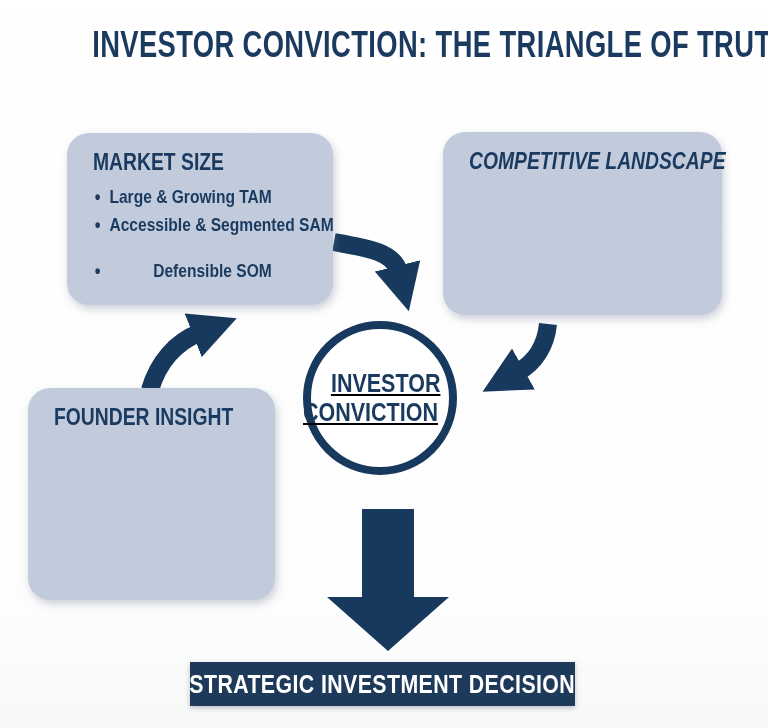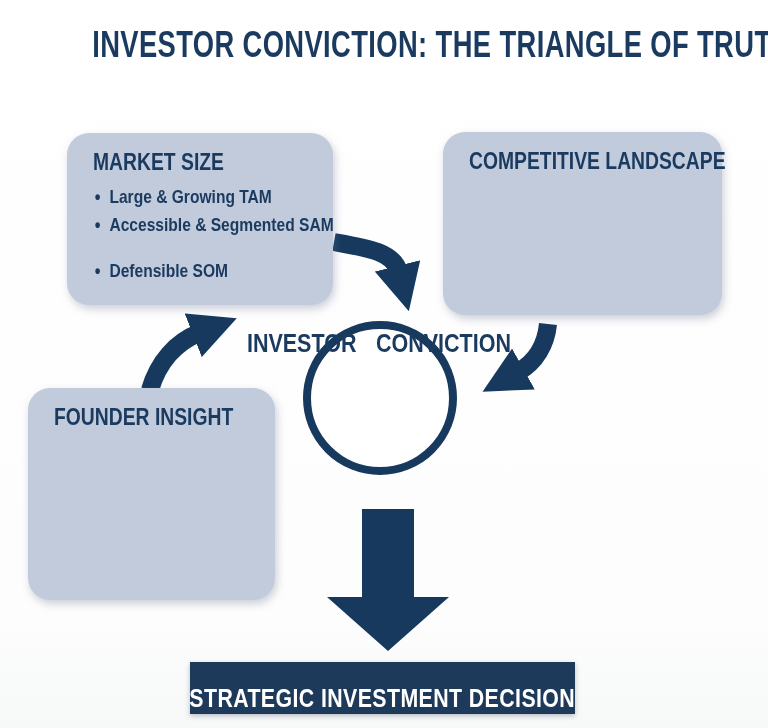--- a/index.html
+++ b/index.html
@@ -41,32 +41,32 @@
   
   .box {
     position: absolute;
     background: #c1cbdc;
     border-radius: 22px;
     box-shadow: 2px 4px 9px rgba(110, 120, 145, 0.35);
     padding: 16px 22px 14px 26px;
     color: #1b3a5f;
   }
   .box-market       { left: 56px;  top: 133px; width: 266px; height: 172px; margin-left: 11px; }
-  .box-competitive  { left: 443px; top: 132px; width: 279px; height: 183px; }
+  .box-competitive  { left: 443px; top: 132px; width: 279px; height: 183px; font-style: italic; }
   .box-founder      { left: 28px;  top: 388px; width: 247px; height: 212px; }
 
   .box h2 {
     font-size: 23px;
     font-weight: bold;
     transform: scaleX(0.84);
     transform-origin: left center;
     white-space: nowrap;
     margin-bottom: 7px;
   }
-  .box ul { list-style: none; }
+  .box ul { list-style: none; text-align: right; }
   .box li {
     font-size: 19px;
     font-weight: bold;
     line-height: 28px;
     white-space: nowrap;
     transform: scaleX(0.82);
     transform-origin: left center;
     padding-left: 20px;
     position: relative;
   }
@@ -80,42 +80,43 @@
 
   
   .circle {
     position: absolute;
     left: 303px; top: 321px;
     width: 154px; height: 154px;
     background: #ffffff;
     border: 8px solid #17395e;
     border-radius: 50%;
     display: flex;
-    flex-direction: row;
-    align-items: flex-start;
+    flex-direction: column;
+    align-items: flex-end;
     justify-content: center;
+    text-decoration: underline;
   }
   .circle span {
     font-size: 25px;
     font-weight: bold;
     color: #1b3a5f;
     line-height: 1.18;
     transform: scaleX(0.86);
     transform-origin: center;
     white-space: nowrap;
   }
 
   
   .banner {
     position: absolute;
     left: 190px; top: 662px;
-    width: 385px; height: 52px;
+    width: 385px; height: 44px;
     background: #1e3a5a;
     display: flex;
-    align-items: flex-end;
+    align-items: center;
     justify-content: center;
     box-shadow: 0 2px 5px rgba(90, 100, 120, 0.4);
   }
   .banner span {
     color: #ffffff;
     font-size: 26px;
     font-weight: bold;
     white-space: nowrap;
     transform: scaleX(0.82);
     transform-origin: center;

